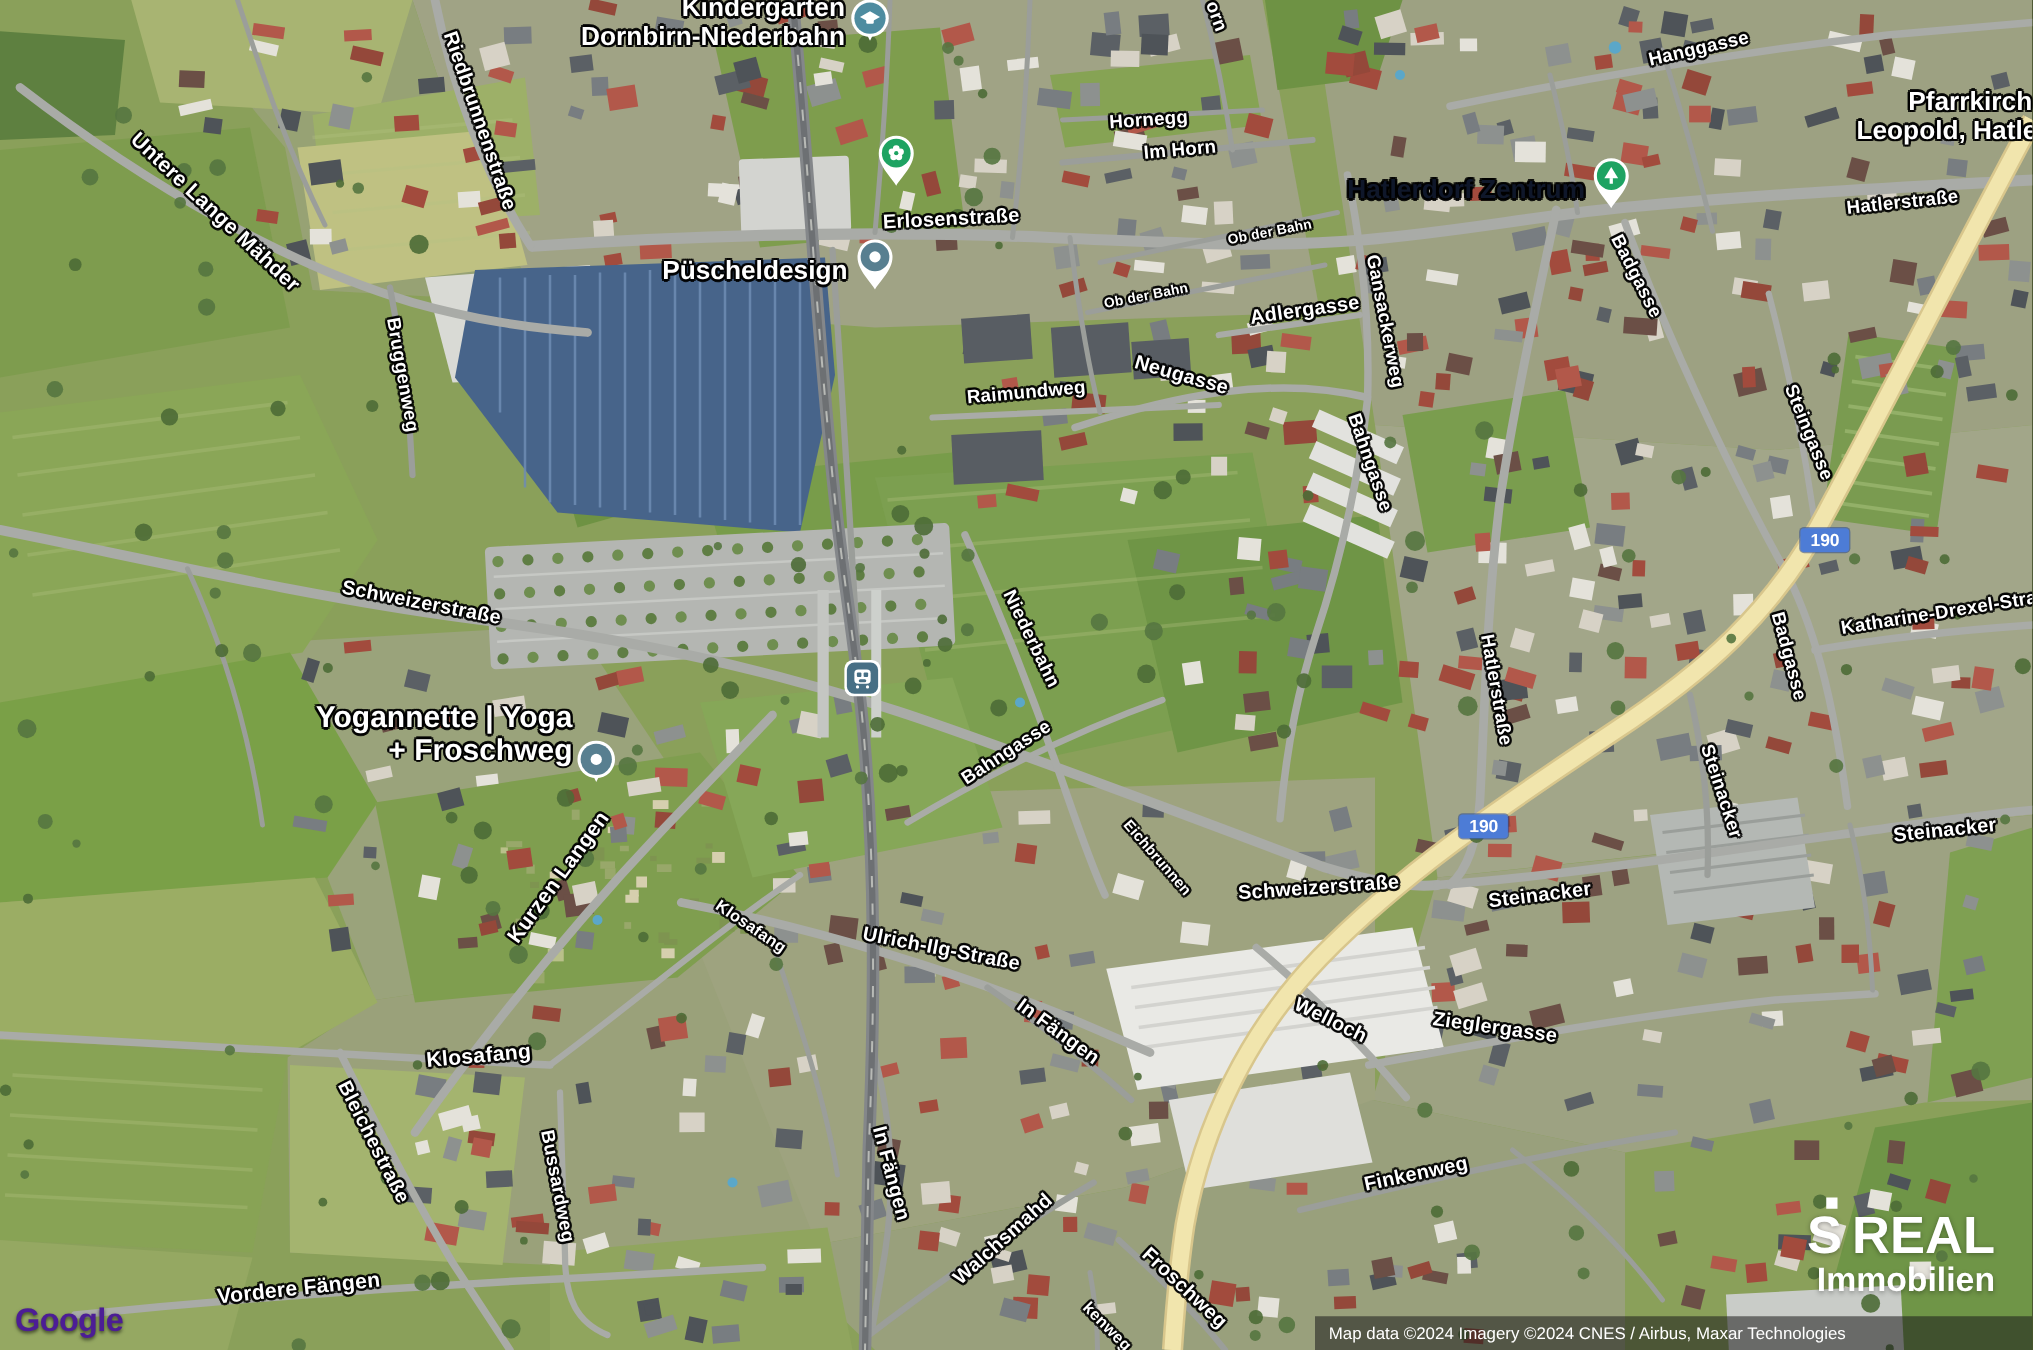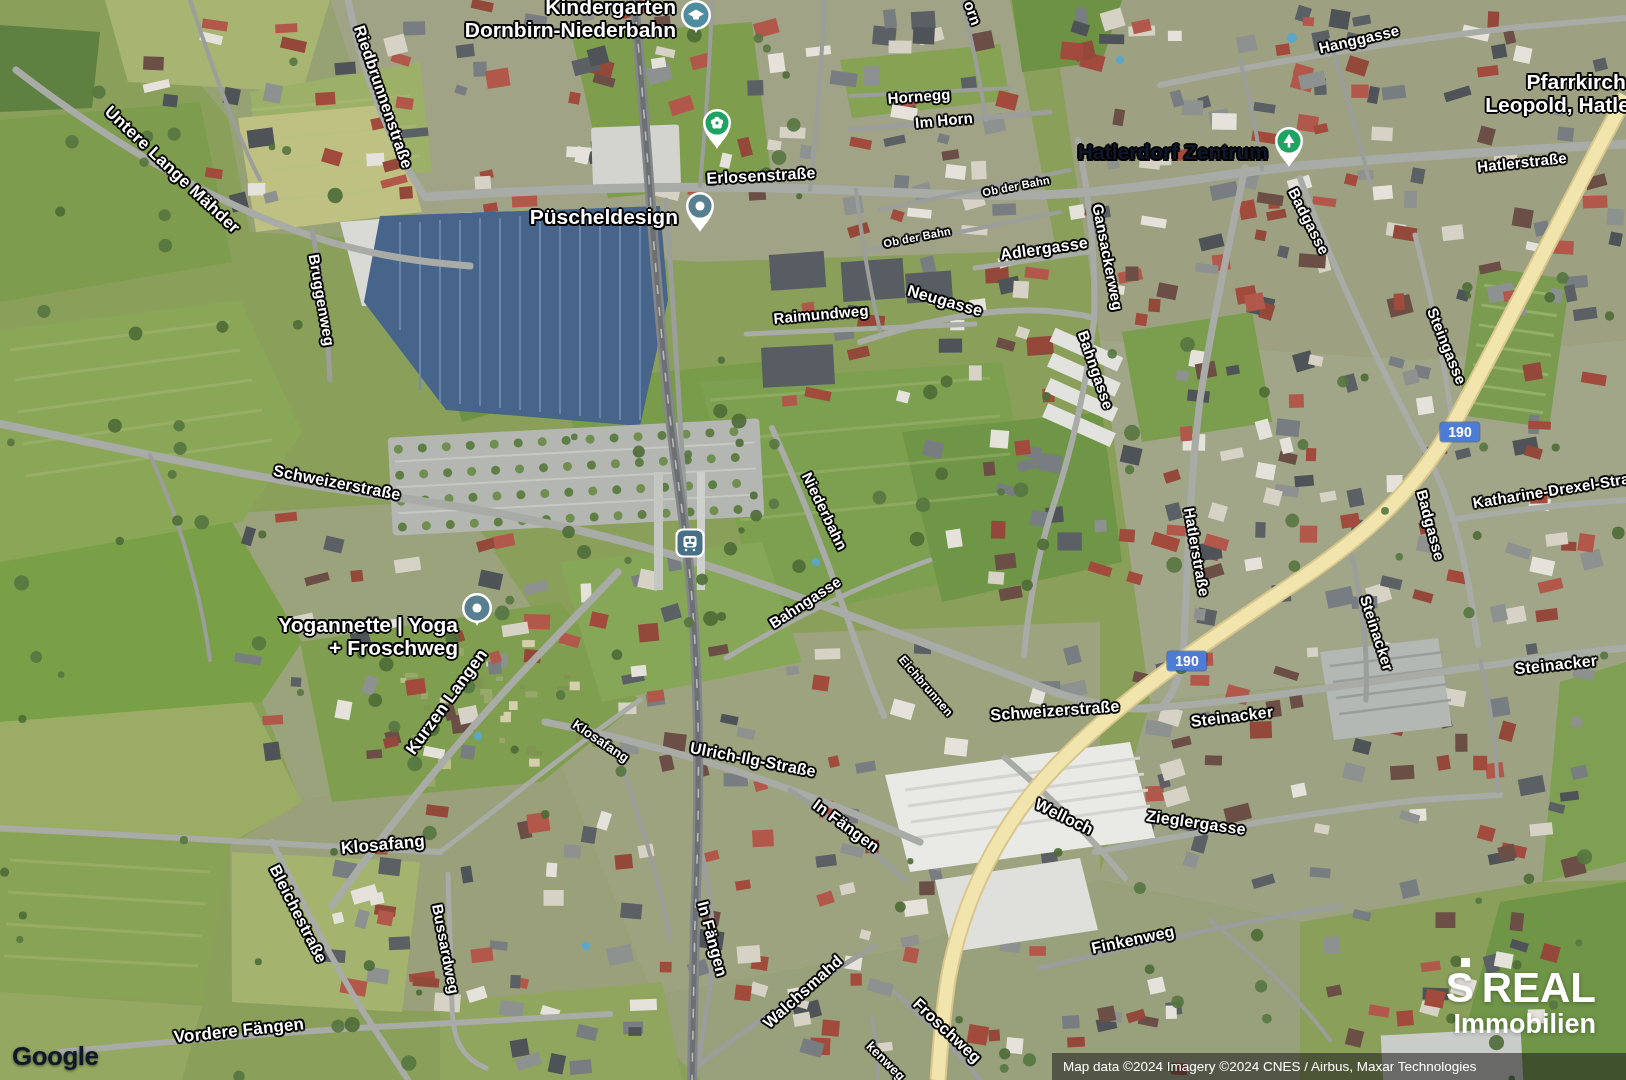--- a/index.html
+++ b/index.html
@@ -20,21 +20,21 @@
     -2px 0 0 rgba(0,0,0,.85),2px 0 0 rgba(0,0,0,.85);}
   .poi-label.right{text-align:right;transform:translate(-100%,-50%);}
   .poi-label.center{text-align:center;transform:translate(-50%,-50%);}
   .pin{position:absolute;transform:translate(-50%,-50%);}
   .route-badge{position:absolute;transform:translate(-50%,-50%);background:#4d7cd6;
     color:#fff;font-size:14px;font-weight:700;padding:1px 8px 2px;border-radius:3px;
     box-shadow:0 0 0 1px rgba(40,70,140,.55);}
   #attribution{position:absolute;right:0;bottom:0;height:27px;left:1052px;
     background:rgba(25,25,25,.55);color:#fff;font-size:13.5px;
     display:flex;align-items:center;padding-left:11px;white-space:nowrap;}
-  #google-logo{position:absolute;left:12px;bottom:8px;color:#0f172a;font-size:26px;
+  #google-logo{position:absolute;left:12px;bottom:8px;color:#4c1d95;font-size:26px;
     font-weight:700;letter-spacing:-.5px;
     text-shadow:0 1px 3px rgba(0,0,0,.6);}
   #sreal{position:absolute;right:30px;bottom:40px;color:#fff;text-align:right;
     text-shadow:0 1px 4px rgba(0,0,0,.35);}
   #sreal .row1{font-size:42px;font-weight:700;line-height:1;display:flex;
     align-items:flex-end;justify-content:flex-end;gap:8px;}
   #sreal .smark{position:relative;display:inline-block;}
   #sreal .smark:before{content:"";position:absolute;top:-9px;right:4px;width:9px;
     height:9px;background:#fff;}
   #sreal .row2{font-size:27px;font-weight:700;line-height:1.15;}
@@ -1215,21 +1215,21 @@
       <div class="pin" style="left: 690px; top: 545px;"><svg width="34" height="34" viewBox="-17 -17 34 34">
           <rect x="-14.5" y="-14.5" width="29" height="29" rx="7" fill="#fff"></rect>
           <rect x="-12.5" y="-12.5" width="25" height="25" rx="6" fill="#476f85"></rect>
           <rect x="-6.5" y="-7" width="13" height="11.5" rx="3" fill="#fff"></rect>
           <rect x="-4.5" y="-4.5" width="3.6" height="3.6" rx="0.8" fill="#476f85"></rect>
           <rect x="0.9" y="-4.5" width="3.6" height="3.6" rx="0.8" fill="#476f85"></rect>
           <rect x="-3" y="0.8" width="6" height="2.4" rx="1.2" fill="#476f85"></rect>
           <circle cx="-4" cy="7" r="1.3" fill="#fff"></circle>
           <circle cx="4" cy="7" r="1.3" fill="#fff"></circle>
         </svg></div>
-      <div class="poi-label right" style="left: 458px; top: 636px; font-size: 21px; color: rgb(255, 255, 255);">
+      <div class="poi-label right" style="left: 458px; top: 588px; font-size: 24px; color: rgb(255, 255, 255);">
         <div>Yogannette | Yoga</div>
         <div>+ Froschweg</div>
       </div>
       <div class="pin" style="left: 477px; top: 610px;"><svg width="32" height="40" viewBox="-16 -20 32 40">
           <path d="M0,18 L-5,8 L5,8 Z" fill="#fff"></path>
           <circle cx="0" cy="0" r="15" fill="#fff"></circle>
           <circle cx="0" cy="0" r="12.5" fill="#587f90"></circle>
           <circle cx="0" cy="0" r="4.5" fill="#fff"></circle>
         </svg></div>
       <div class="poi-label center" style="left: 1582px; top: 93px; font-size: 21px; color: rgb(255, 255, 255);">

